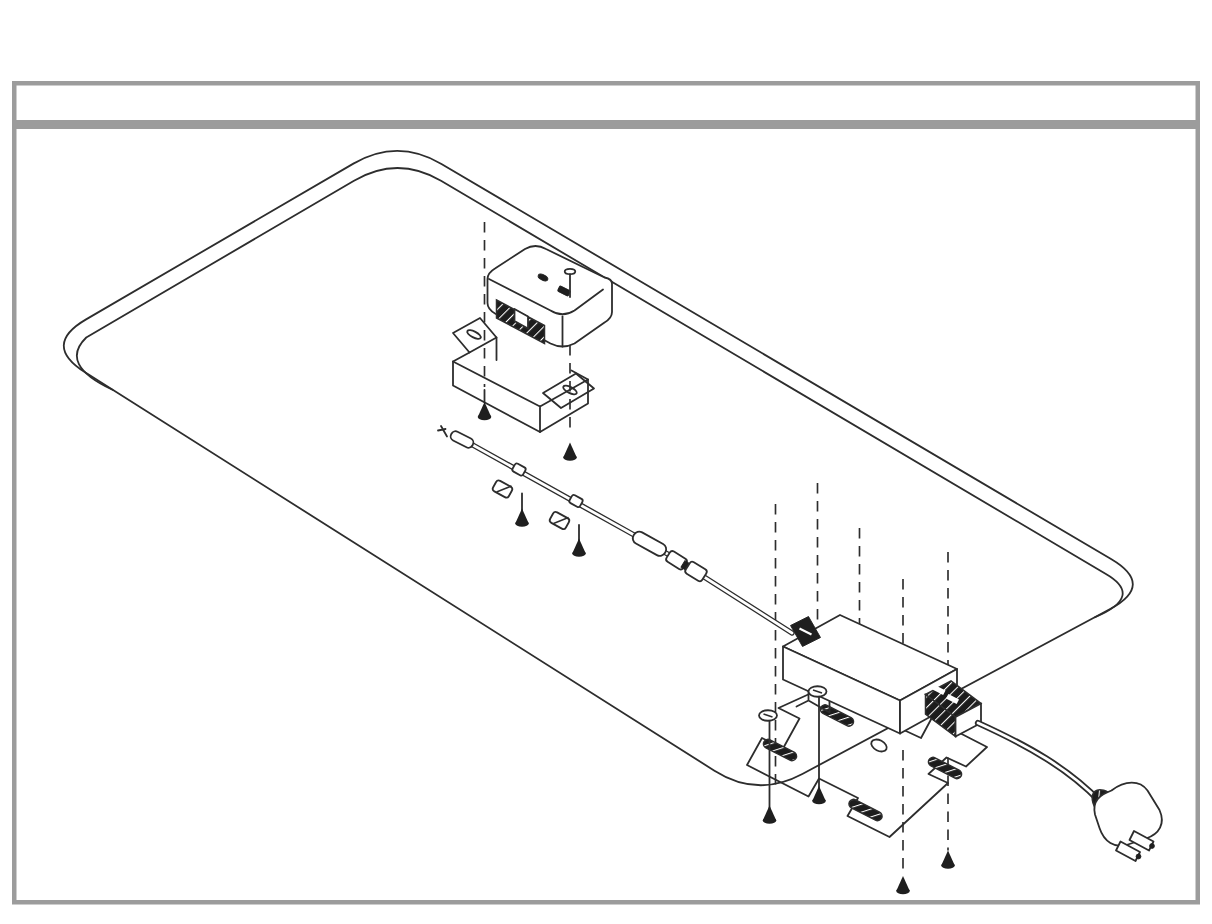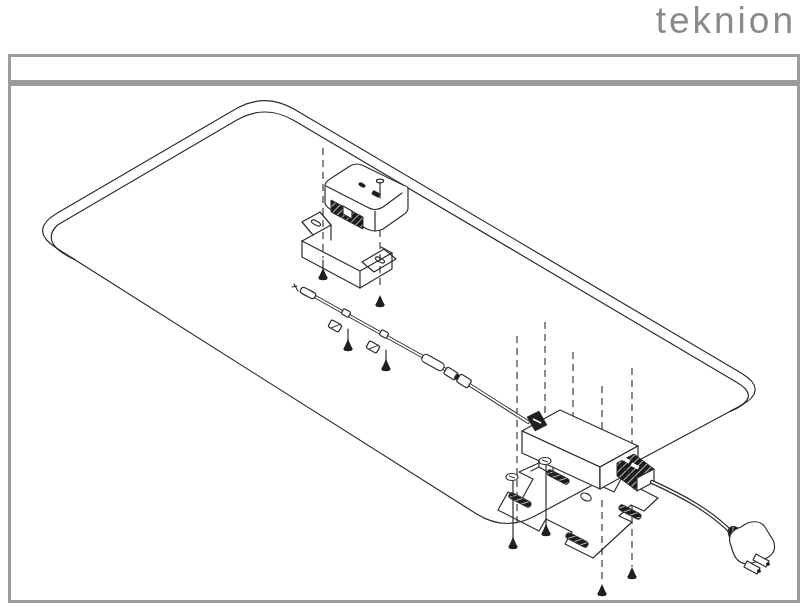--- a/index.html
+++ b/index.html
@@ -33,21 +33,20 @@
   .cordOuter{stroke:#2d2d2d;stroke-width:4.2;fill:none;stroke-linecap:round;}
   .cordInner{stroke:#ffffff;stroke-width:1.8;fill:none;stroke-linecap:round;}
   .frameStroke{stroke:#9c9c9c;stroke-width:3;fill:none;}
   .frameFill{fill:#9c9c9c;}
 </style>
 </head>
 <body>
 
 <div class="page">
 
-  <div class="logo">teknion</div>
 
   <svg class="drawing" width="808" height="616" viewBox="0 0 808 616" xmlns="http://www.w3.org/2000/svg">
 
     <defs>
       <pattern id="hatch" width="5" height="5" patternUnits="userSpaceOnUse" patternTransform="rotate(45)">
         <rect width="5" height="5" fill="#1c1c1c"></rect>
         <line x1="0" y1="0" x2="0" y2="5" stroke="#ffffff" stroke-width="1.4"></line>
       </pattern>
       <g id="screwTip">
         <path d="M -4.5,0 L 0,-10 L 4.5,0 Z" fill="#1f1f1f"></path>

